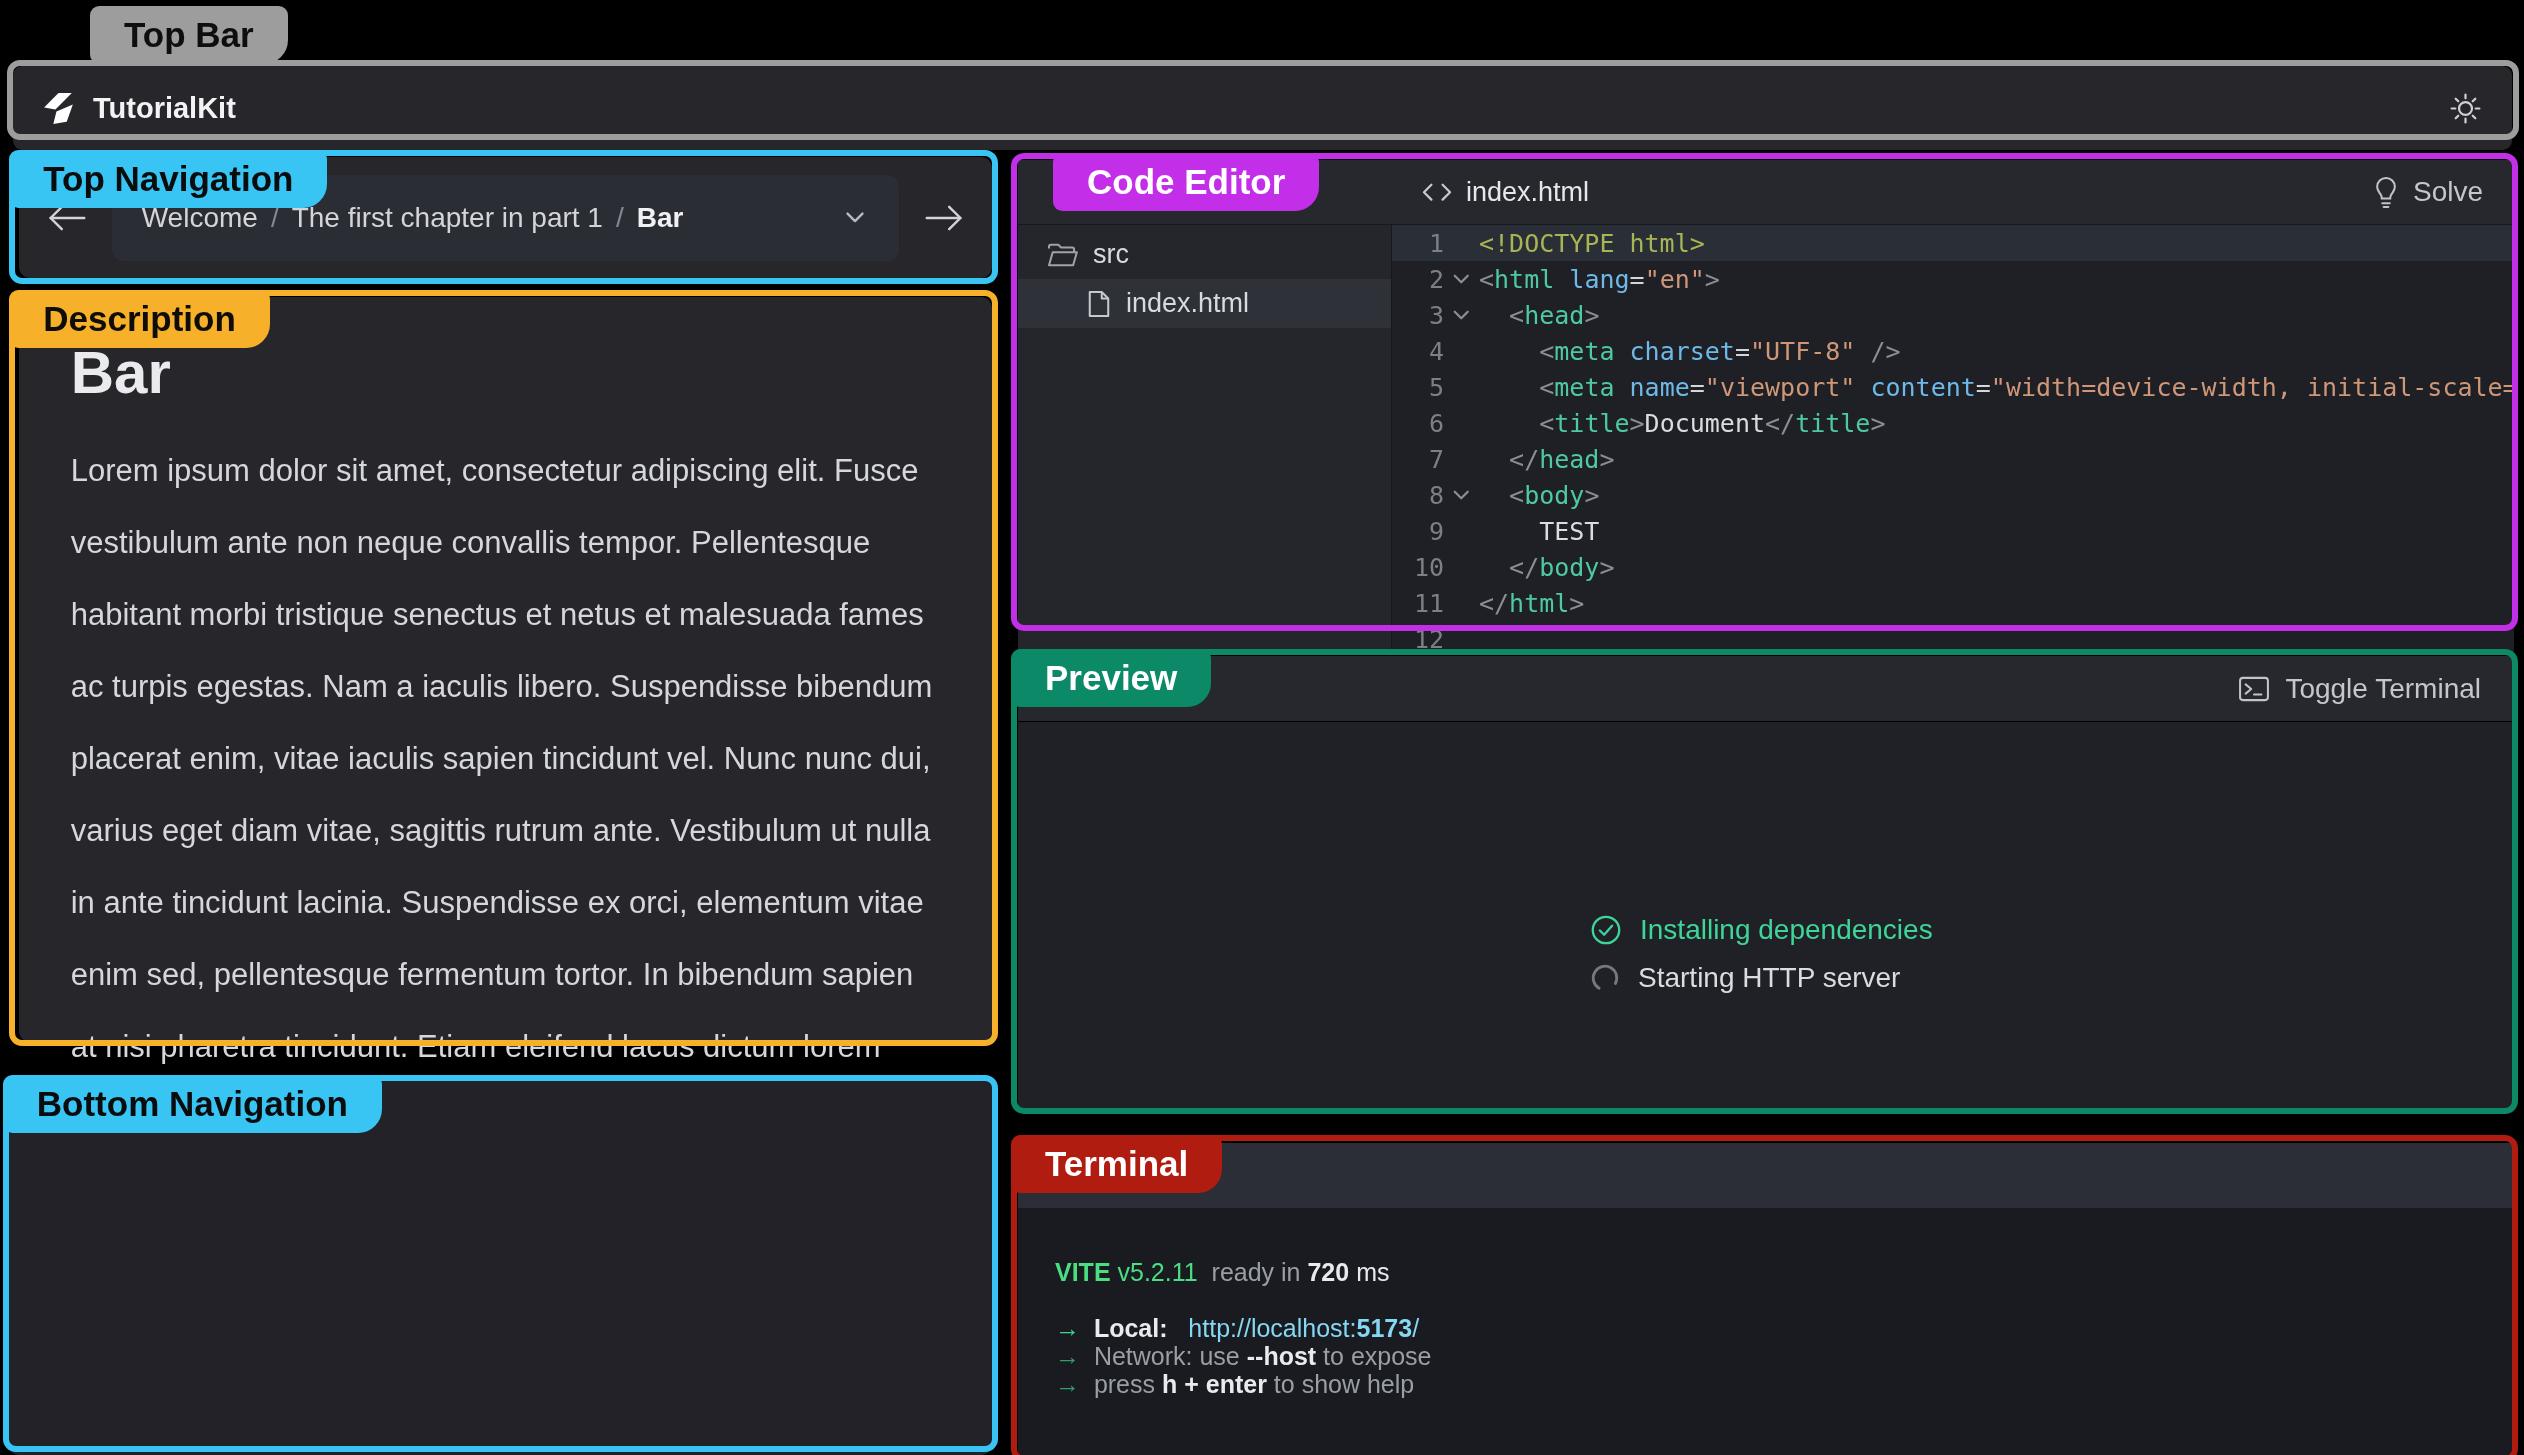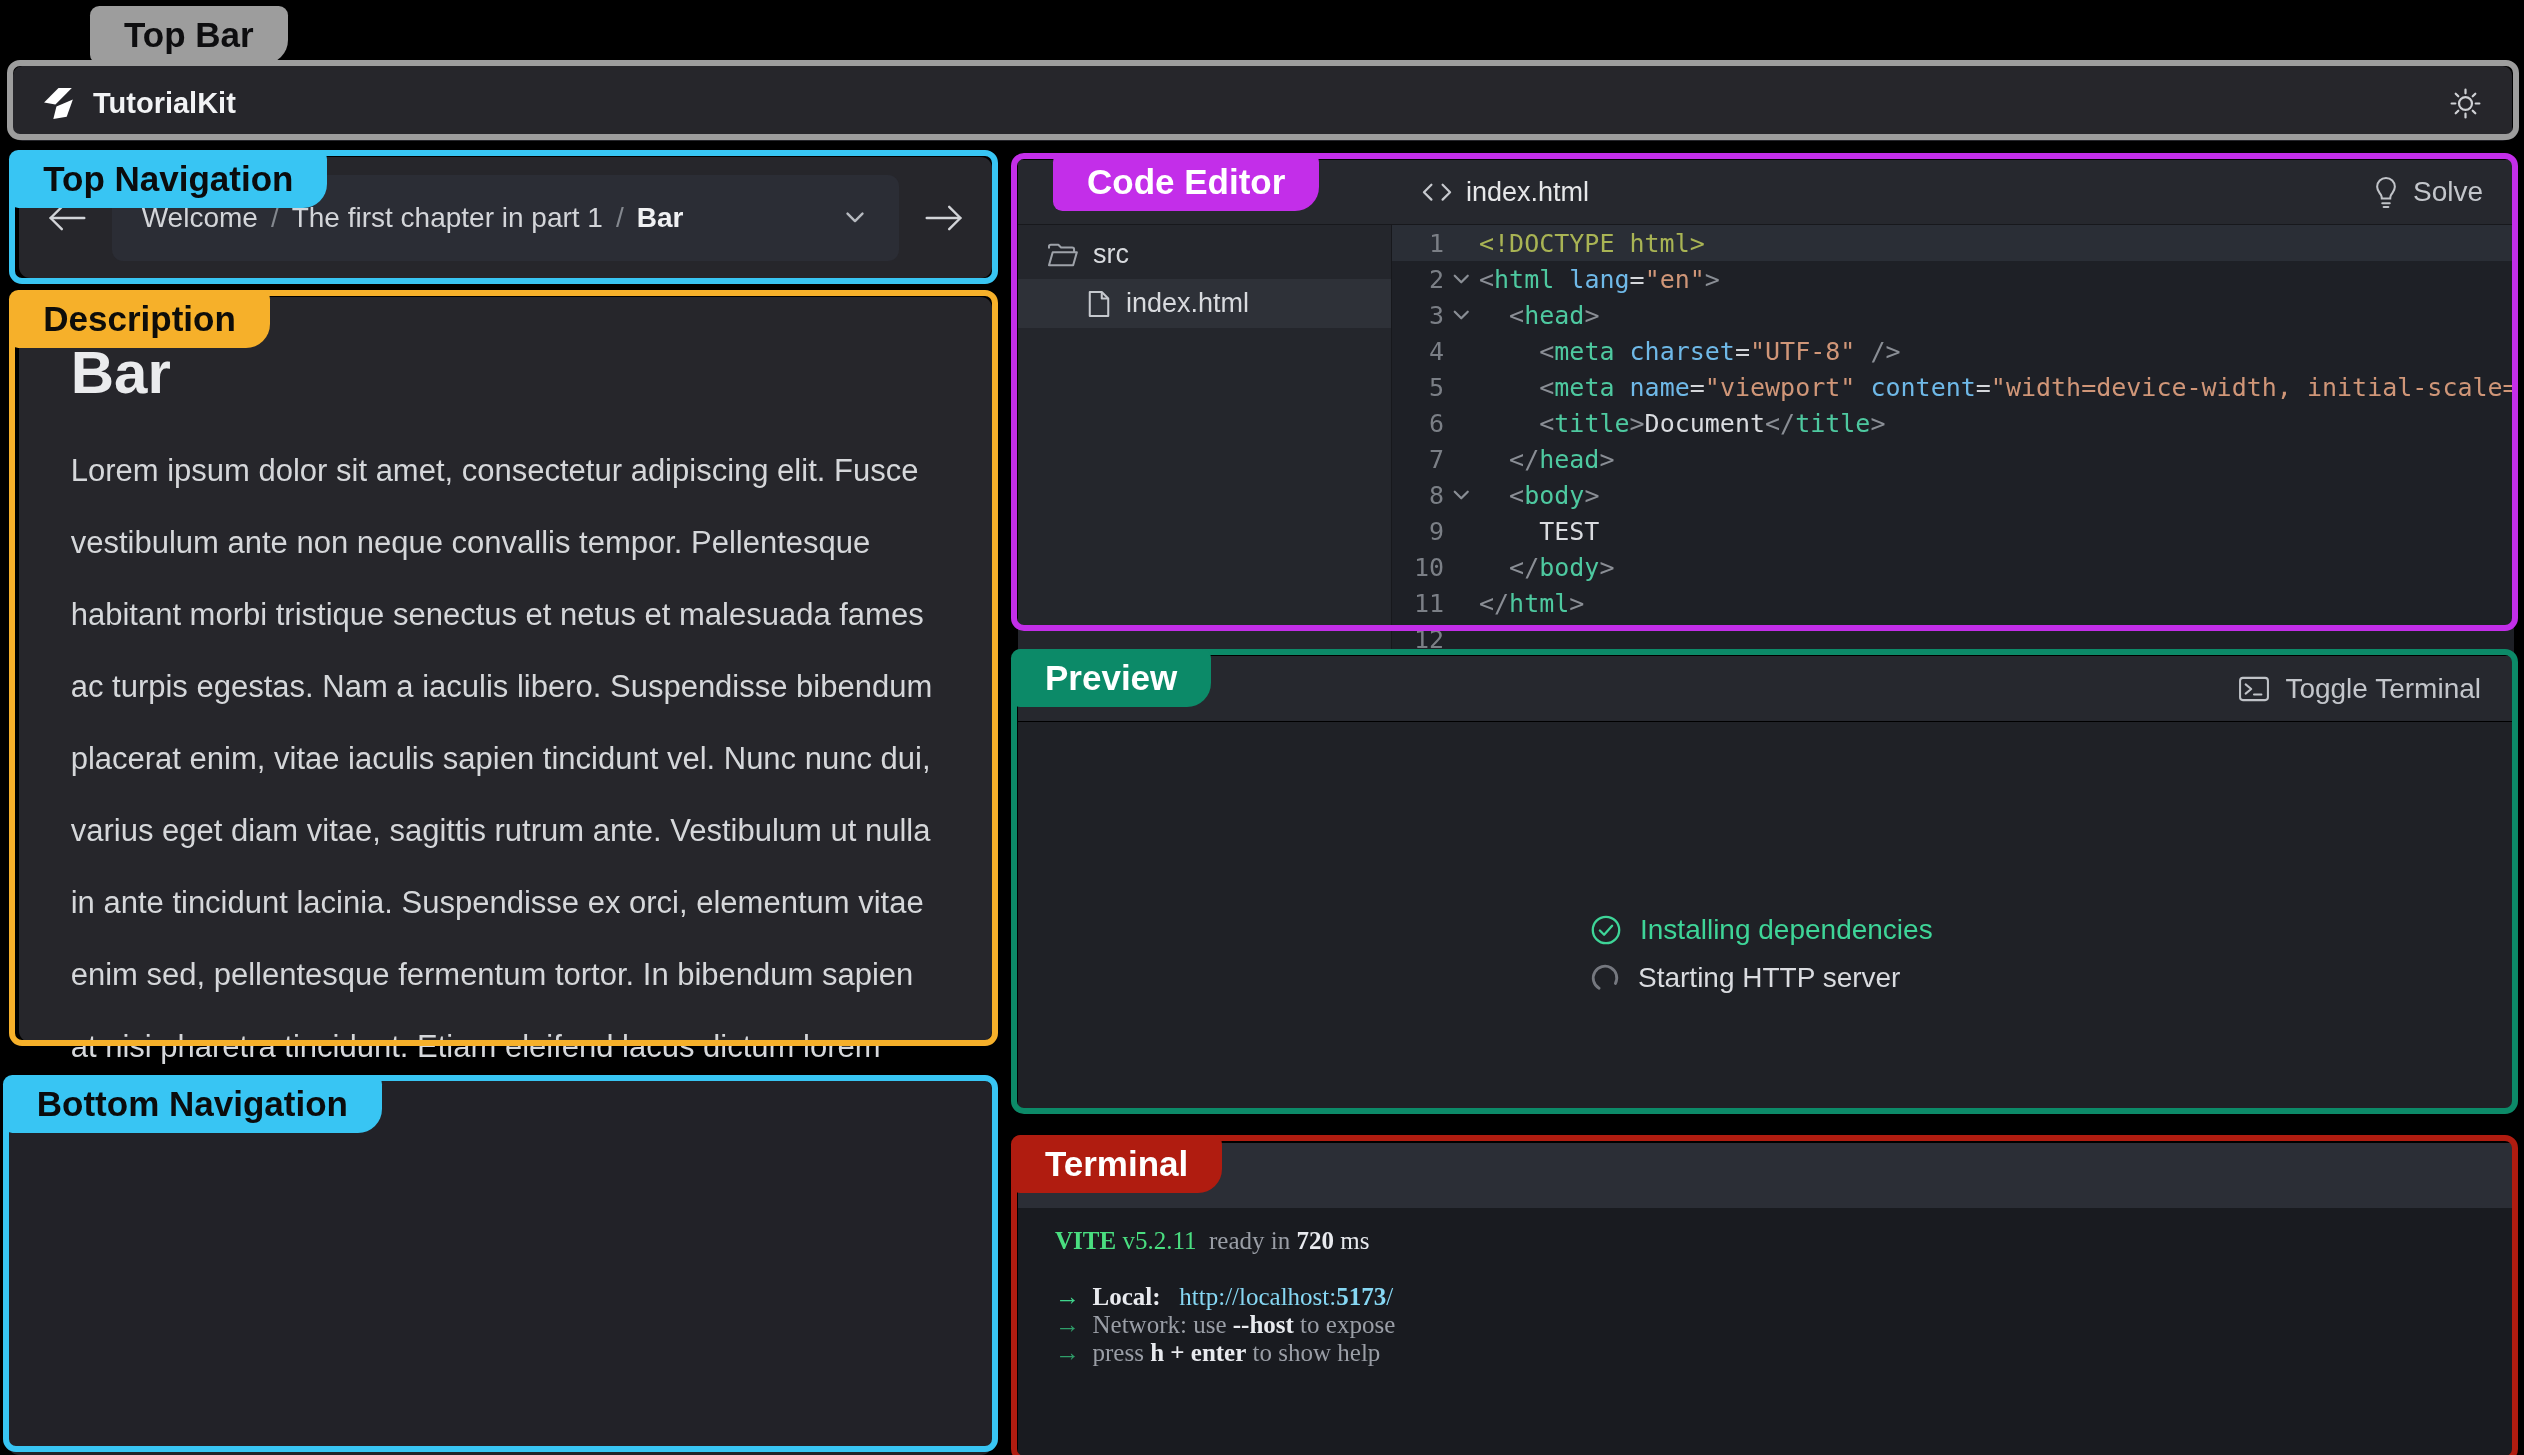--- a/index.html
+++ b/index.html
@@ -2,21 +2,21 @@
 <html style="font-size:15px"><head>
 <meta charset="utf-8">
 <style>
   html,body{margin:0;padding:0;background:#000;}
   .page{position:relative;width:2525px;height:1456px;background:#000;overflow:hidden;
         font-family:"Liberation Sans",sans-serif;-webkit-font-smoothing:antialiased;}
   .abs{position:absolute;}
   svg{display:block;}
 
   
-  .topbar{left:13px;top:66px;width:2499px;height:75px;background:#26262b;border-radius:9.3px;
+  .topbar{left:13px;top:66px;width:2499px;height:84px;background:#26262b;border-radius:9.3px;
           display:flex;align-items:center;padding:0 28px;box-sizing:border-box;}
   .brand{display:flex;align-items:center;gap:15px;color:#f2f3f5;font-size:29px;font-weight:bold;}
   .topbar-right{margin-left:auto;display:flex;align-items:center;}
 
   .topnav{left:18.7px;top:157px;width:973px;height:121px;background:#26262b;border-radius:11.2px;
           display:flex;align-items:center;gap:24px;padding:0 26px;box-sizing:border-box;}
   .crumb-pill{flex:1;height:86px;background:#2b2d35;border-radius:11.2px;display:flex;align-items:center;
               padding:0 30px;box-sizing:border-box;font-size:28px;color:#d3d5d9;}
   .crumb-pill .chev{margin-left:auto;}
   .seg{color:#d3d5d9;}
@@ -62,22 +62,22 @@
   .pv-toggle{margin-left:auto;margin-right:34px;display:flex;align-items:center;gap:15px;color:#c3c6cb;font-size:28px;}
   .pv-body{left:1018px;top:722px;width:1497px;height:388px;background:#1f2126;}
   .steps{left:1589px;top:913px;display:flex;flex-direction:column;gap:15px;}
   .step{display:flex;align-items:center;gap:17px;font-size:28px;}
   .step.done{color:#3ed598;}
   .step.pending{color:#dadce0;}
 
   
   .term-header{left:1018px;top:1143px;width:1497px;height:65px;background:#2b2e36;}
   .term-body{left:1018px;top:1208px;width:1497px;height:247px;background:#191b20;
-             font-family:Liberation Serif, serif;font-size:25px;line-height:28px;
-             padding:19px 0 0 37px;box-sizing:border-box;white-space:pre;}
+             font-family:Liberation Sans, sans-serif;font-size:25px;line-height:28px;
+             padding:50px 0 0 37px;box-sizing:border-box;white-space:pre;}
   .term-line{min-height:28px;}
   .tok-vite_b{color:#4ade80;font-weight:bold;} .tok-vite{color:#4ade80;}
   .tok-dim{color:#9a9ea6;} .tok-fg{color:#e8eaee;} .tok-fg_b{color:#e8eaee;font-weight:bold;}
   .tok-arrow{color:#3fd68c;} .tok-arrow2{color:#2f9e69;}
   .tok-url{color:#86d7f3;} .tok-url_b{color:#86d7f3;font-weight:bold;}
 
   
   .ann-box{position:absolute;border-style:solid;border-width:6.5px;border-radius:13px;
            pointer-events:none;box-sizing:border-box;}
   .ann-label{position:absolute;height:58px;line-height:58px;padding:0 34px;font-size:35px;font-weight:bold;

